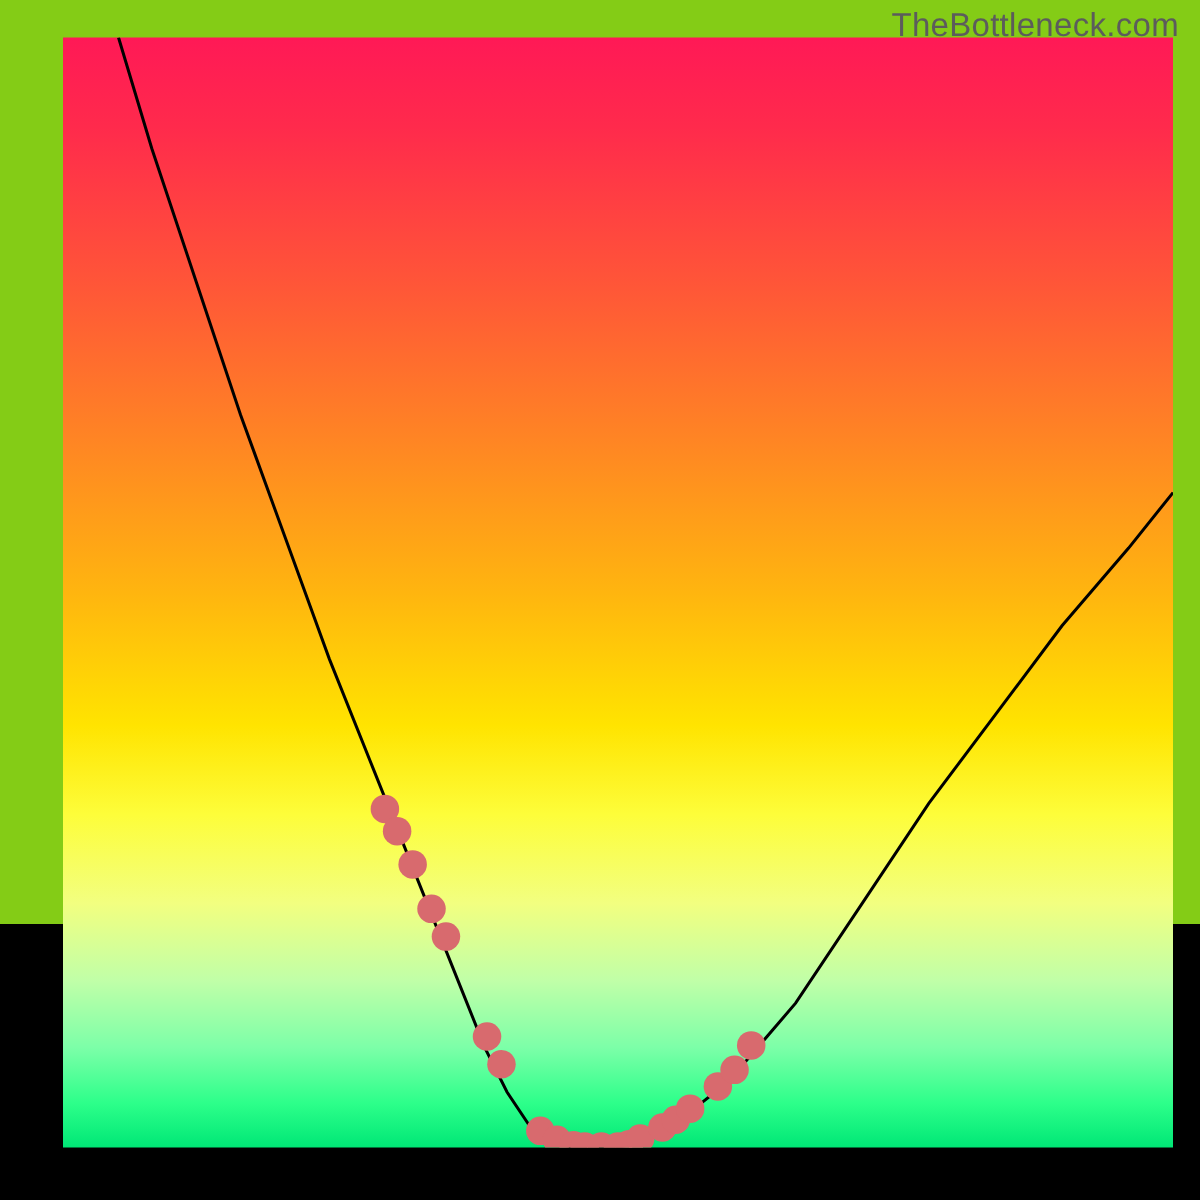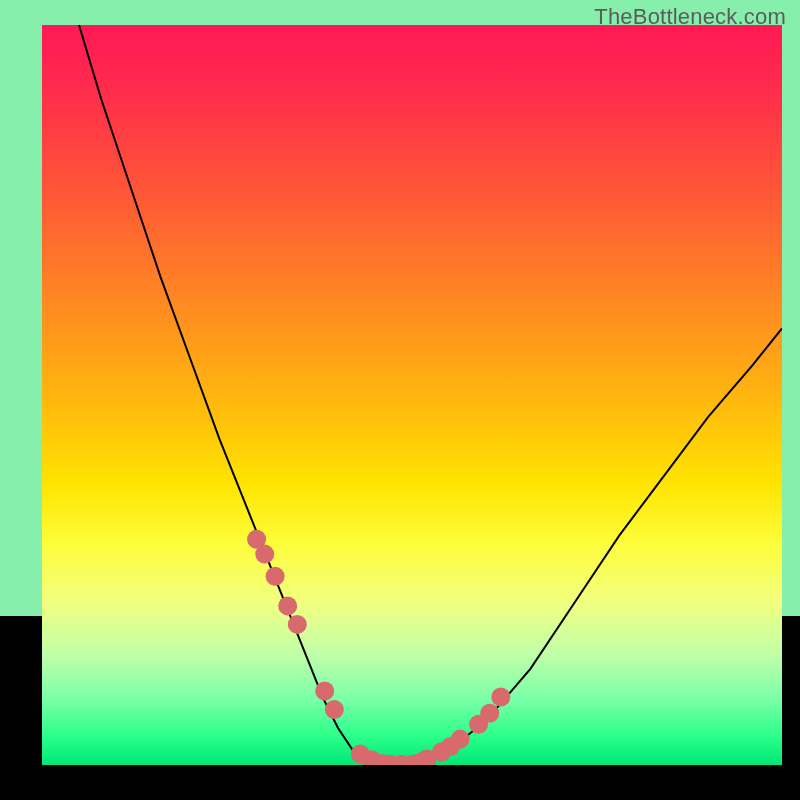--- a/index.html
+++ b/index.html
@@ -8,21 +8,21 @@
     width: 800px;
     height: 800px;
     overflow: hidden;
     background: #000;
     font-family: Arial, Helvetica, sans-serif;
   }
   .frame {
     position: relative;
     width: 800px;
     height: 616px;
-    background: #86efac;
+    background: #84cc16;
   }
   .plot-area {
     position: absolute;
     left: 42px;
     top: 25px;
     width: 740px;
     height: 740px;
     
     background: linear-gradient(to bottom,
       #ff1956 0%,

